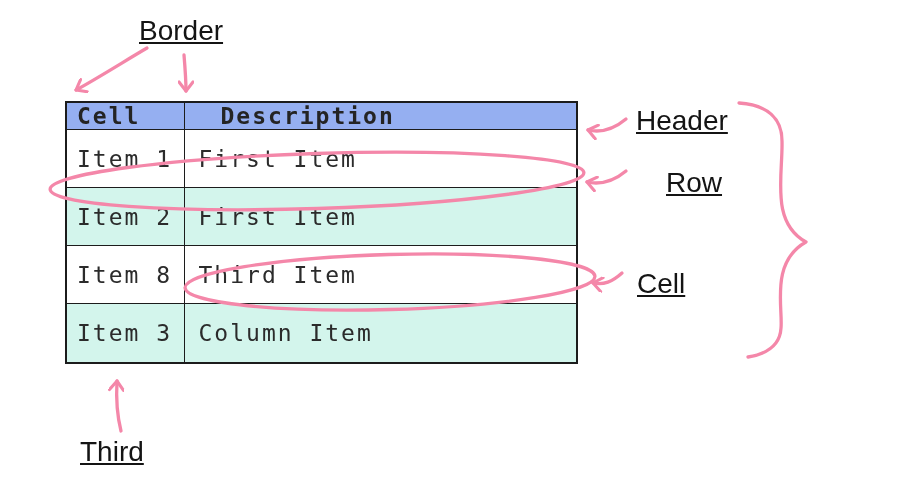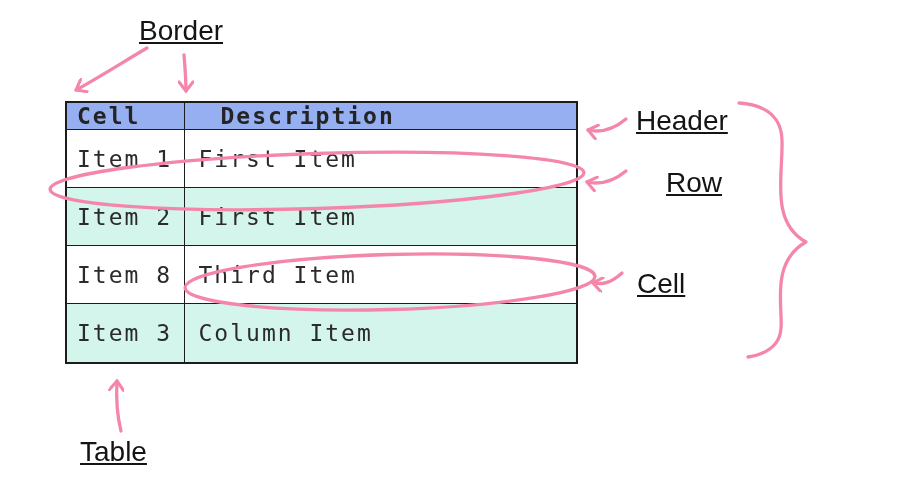--- a/index.html
+++ b/index.html
@@ -122,15 +122,15 @@
                            C 768 105 782 119 782 141
                            C 783 175 770 222 806 242
                            C 770 262 783 308 781 328
                            C 780 346 766 354 748 357"></path>
   </svg>
 
   <div class="label lbl-border">Border</div>
   <div class="label lbl-header">Header</div>
   <div class="label lbl-row">Row</div>
   <div class="label lbl-cell">Cell</div>
-  <div class="label lbl-column">Table</div>
+  <div class="label lbl-column">Third</div>
 
 </div>
 
 </body></html>

